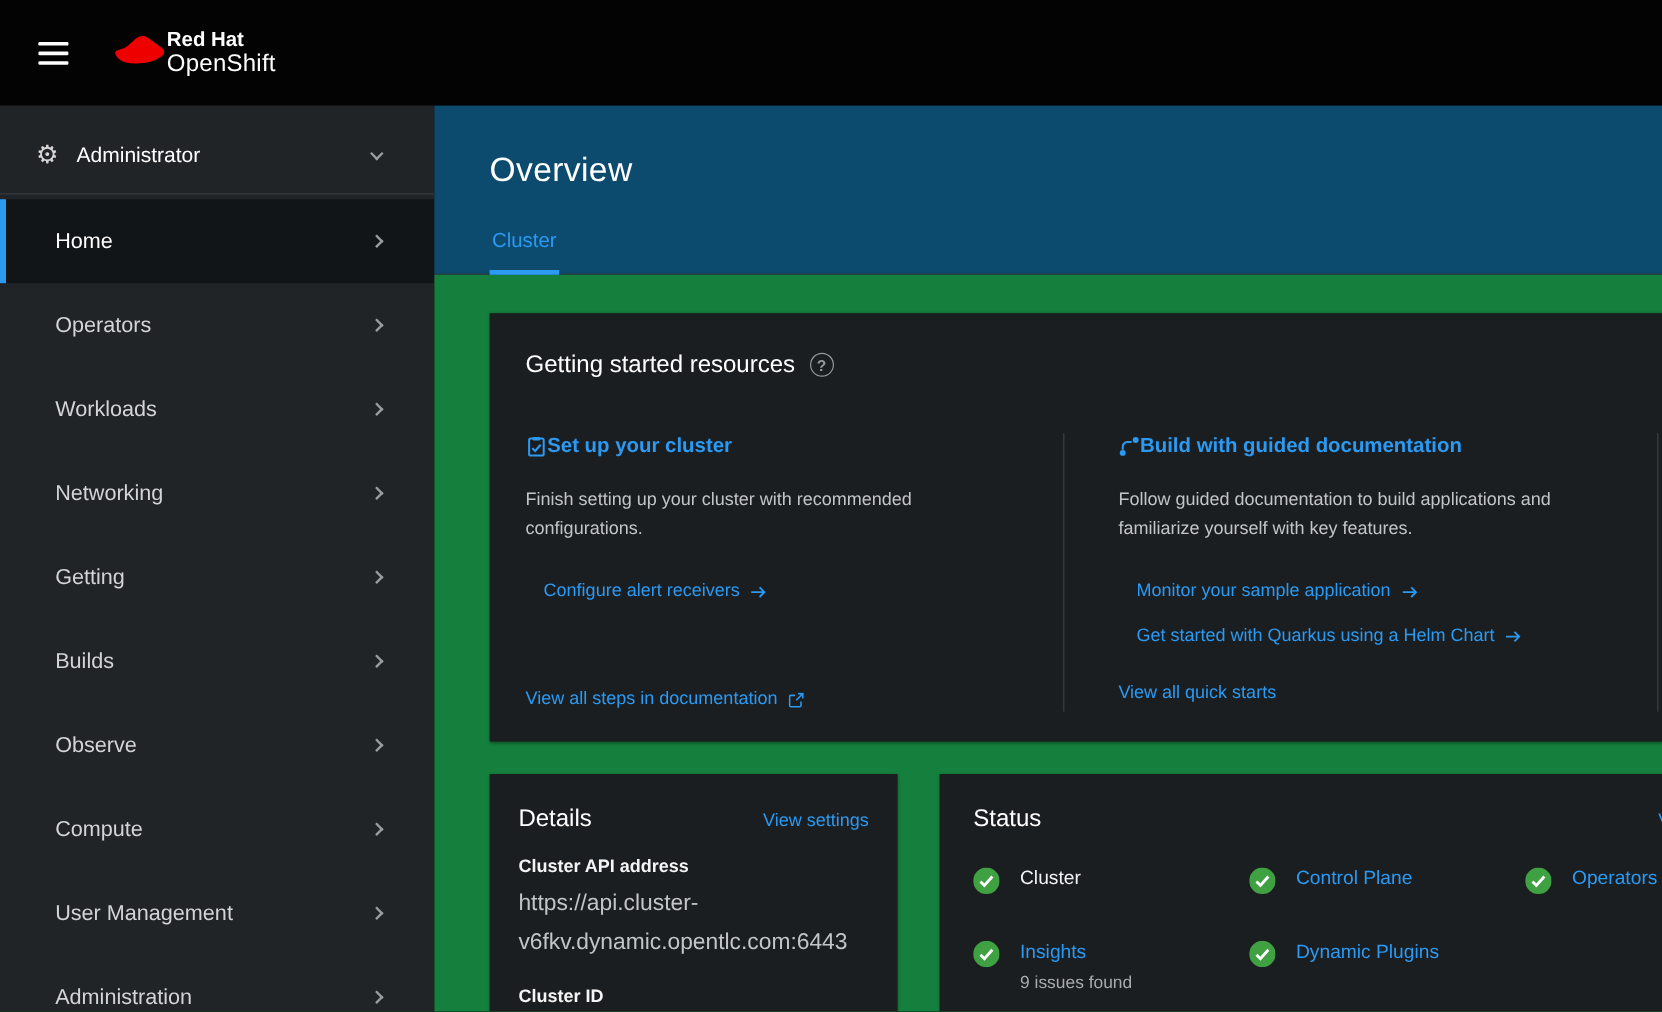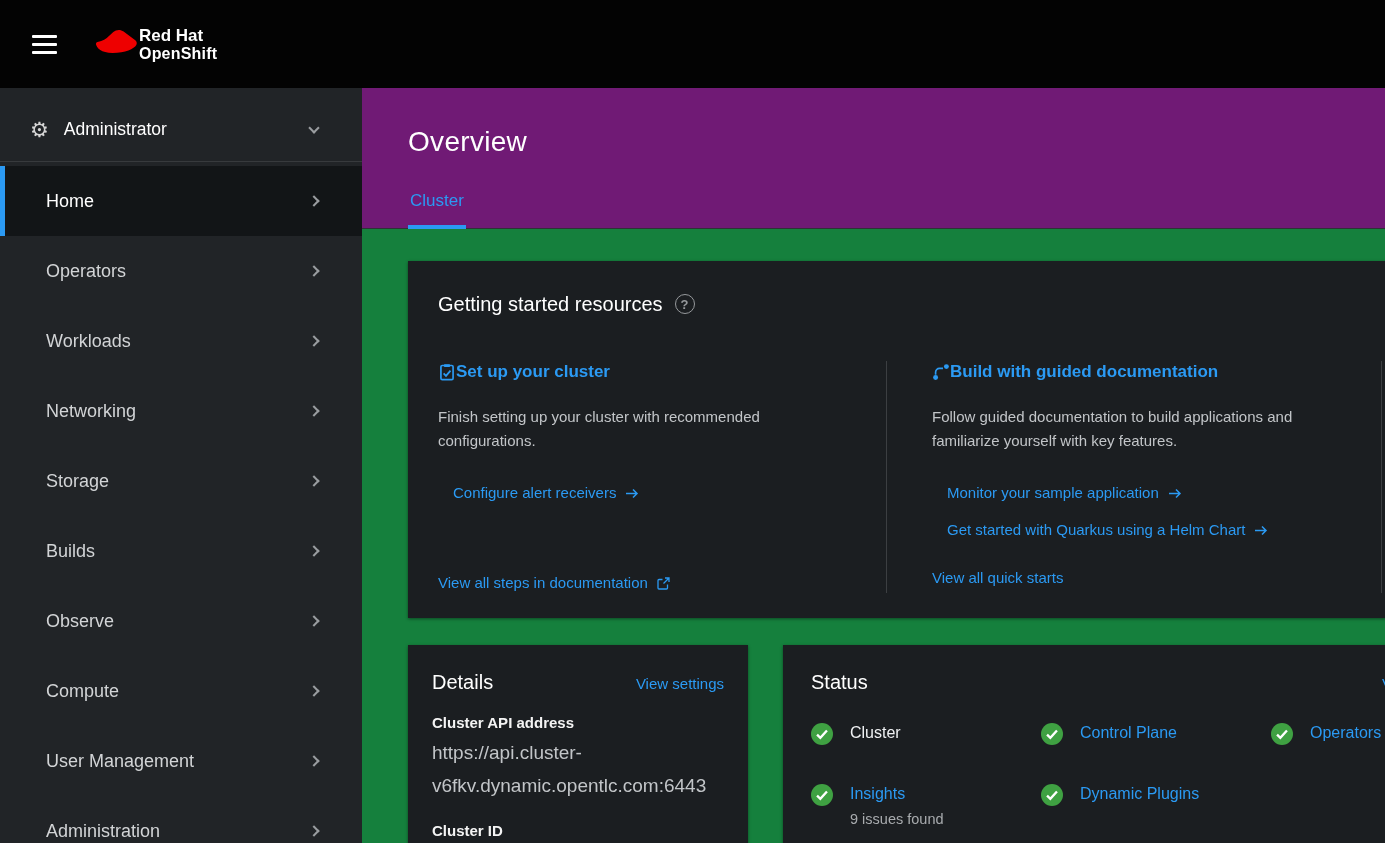--- a/index.html
+++ b/index.html
@@ -11,42 +11,42 @@
   }
   a { text-decoration: none; }
 
   
   .topbar { height: 88px; background: #030303; display: flex; align-items: center; padding-left: 26px; }
   .hamburger { background: none; border: none; padding: 6px; margin-right: 30px; display: flex; flex-direction: column; gap: 5px; cursor: pointer; }
   .hamburger i { display: block; width: 25px; height: 3px; background: #fff; border-radius: 1px; }
   .brand { display: flex; align-items: center; cursor: pointer; }
   .brand-text { line-height: 1.12; }
   .brand-line1 { display: block; font-size: 17px; font-weight: 700; }
-  .brand-line2 { display: block; font-size: 16px; font-weight: 700; letter-spacing: .2px; }
+  .brand-line2 { display: block; font-size: 20px; font-weight: 400; letter-spacing: .2px; }
 
   .shell { display: flex; height: 755px; }
 
   
   .sidebar { width: 362px; flex: 0 0 362px; background: #212427; overflow: hidden; }
   .perspective { margin-top: 10px; height: 64px; display: flex; align-items: center; gap: 15px;
     padding: 0 44px 0 30px; font-size: 17.5px; color: #fff; cursor: pointer;
     border-bottom: 1px solid rgba(255,255,255,.10); }
   .gear { font-size: 21px; color: #d6d6d6; font-style: normal; line-height: 1; }
   .chev { display: inline-block; width: 8px; height: 8px; border-right: 2px solid #9a9da0; border-bottom: 2px solid #9a9da0; }
   .chev-down { transform: rotate(45deg); margin-left: auto; margin-top: -3px; }
   .chev-right { transform: rotate(-45deg); }
   .nav { list-style: none; margin: 4px 0 0; padding: 0; }
   .nav-item { height: 70px; display: flex; align-items: center; padding: 0 44px 0 41px;
     border-left: 5px solid transparent; font-size: 18px; color: #d2d4d6; cursor: pointer; }
   .nav-item .nav-label { flex: 1; }
   .nav-item.active { background: #121517; border-left-color: #2b9af3; color: #fff; }
 
   
   .content { flex: 1; min-width: 0; display: flex; flex-direction: column; }
-  .content-head { background: #701a75; padding-top: 34px; }
+  .content-head { background: #0c4a6e; padding-top: 34px; }
   .page-title { margin: 0 0 28px; padding-left: 46px; font-size: 28px; font-weight: 500; letter-spacing: .3px; line-height: 40px; }
   .tabs { display: flex; padding-left: 46px; border-bottom: 1px solid #2e3236; }
   .tab { position: relative; padding: 0 2px 16px; font-size: 17px; line-height: 22px; color: #2b9af3; cursor: pointer; }
   .tab.active::after { content: ""; position: absolute; left: 0; right: 0; bottom: -1px; height: 4px; background: #2b9af3; }
 
   .dashboard { flex: 1; overflow: hidden; padding: 32px 0 0 46px; background: #15803d; }
   .card { background: #1b1e21; box-shadow: 0 1px 3px rgba(0,0,0,.45); }
 
   
   .gs-card { width: 1120px; height: 357px; padding: 30px 0 0 30px; }
@@ -130,21 +130,21 @@
           <span class="nav-label">Workloads</span>
           <span class="chev chev-right"></span>
         </li>
 
         <li class="nav-item">
           <span class="nav-label">Networking</span>
           <span class="chev chev-right"></span>
         </li>
 
         <li class="nav-item">
-          <span class="nav-label">Storage</span>
+          <span class="nav-label">Getting</span>
           <span class="chev chev-right"></span>
         </li>
 
         <li class="nav-item">
           <span class="nav-label">Builds</span>
           <span class="chev chev-right"></span>
         </li>
 
         <li class="nav-item">
           <span class="nav-label">Observe</span>

